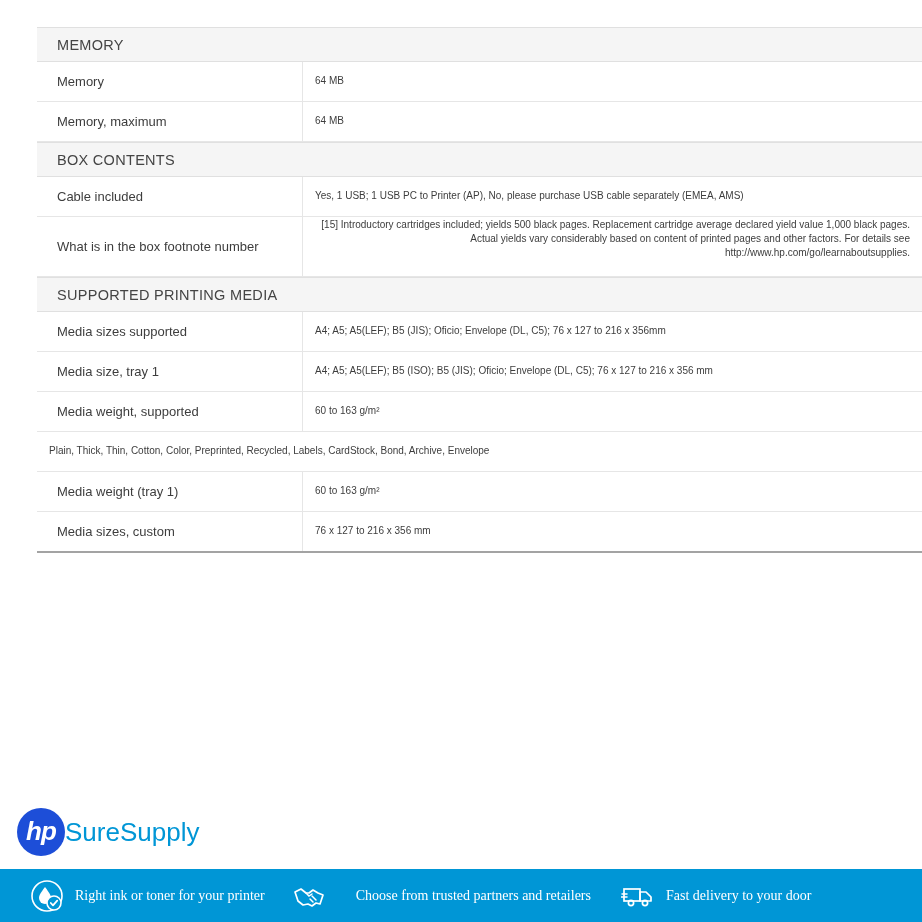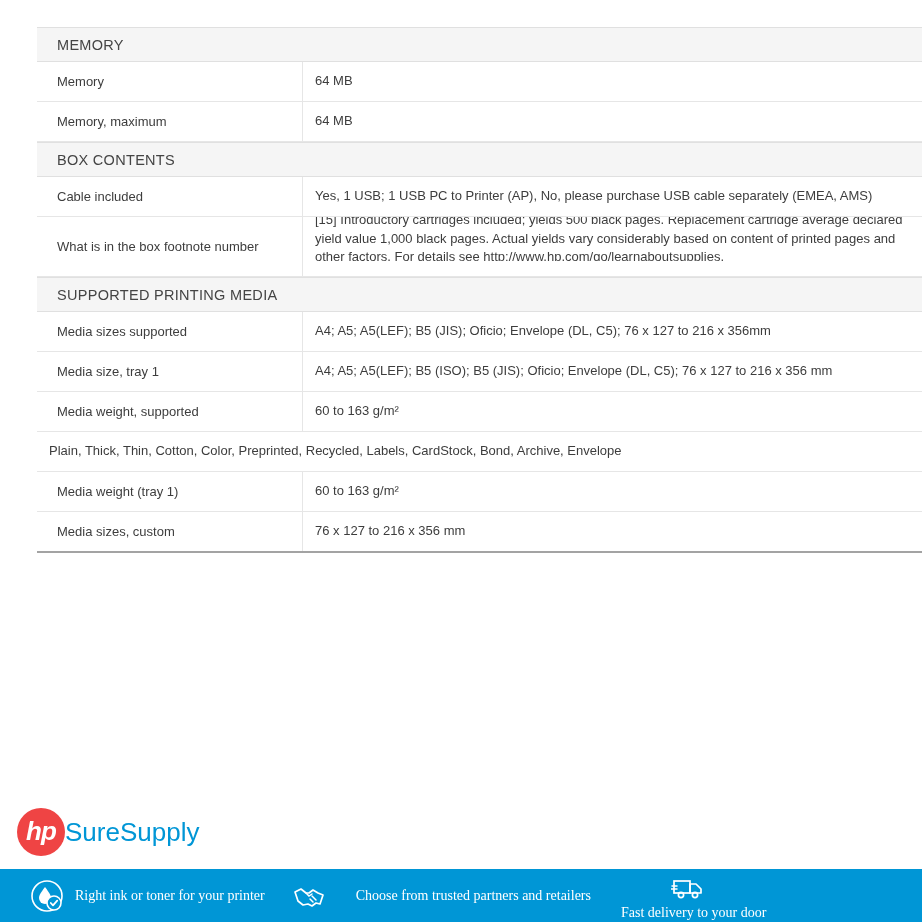--- a/index.html
+++ b/index.html
@@ -64,31 +64,32 @@
     color: #3d3d3d;
     border-right: 1px solid #e6e6e6;
     display: flex;
     align-items: center;
     line-height: 1.35;
   }
   .spec-value {
     flex: 1 1 auto;
     padding: 10px 12px 10px 12px;
     box-sizing: border-box;
-    font-size: 13px;
+    font-size: 10px;
     color: #3d3d3d;
     display: flex;
     align-items: center;
     line-height: 1.42;
     white-space: nowrap;
     overflow: hidden;
   }
   .spec-value.wrap {
     white-space: normal;
     align-items: center;
+    text-align: right;
   }
 
   
   .suresupply {
     position: absolute;
     left: 0;
     top: 795px;
     width: 922px;
     height: 127px;
   }
@@ -96,21 +97,21 @@
     position: absolute;
     left: 17px;
     top: 13px;
     display: flex;
     align-items: center;
   }
   .hp-logo {
     width: 48px;
     height: 48px;
     border-radius: 50%;
-    background: #ef4444;
+    background: #1d4ed8;
     display: flex;
     align-items: center;
     justify-content: center;
     position: relative;
   }
   .hp-logo .hp-text {
     color: #ffffff;
     font-size: 26px;
     font-style: italic;
     font-weight: bold;
@@ -146,21 +147,21 @@
     width: 34px;
     height: 34px;
     margin-right: 11px;
     flex: 0 0 34px;
     display: flex;
     align-items: center;
     justify-content: center;
   }
   .ss-item-1 { margin-left: 30px; }
   .ss-item-2 { margin-left: 28px; gap: 18px; }
-  .ss-item-3 { margin-left: 30px; flex-direction: column; }
+  .ss-item-3 { margin-left: 30px; }
   .ss-label { white-space: nowrap; }
 </style>
 </head>
 <body>
 
 <div class="page">
 
   <div class="spec-table">
 
     <div class="section-row">

